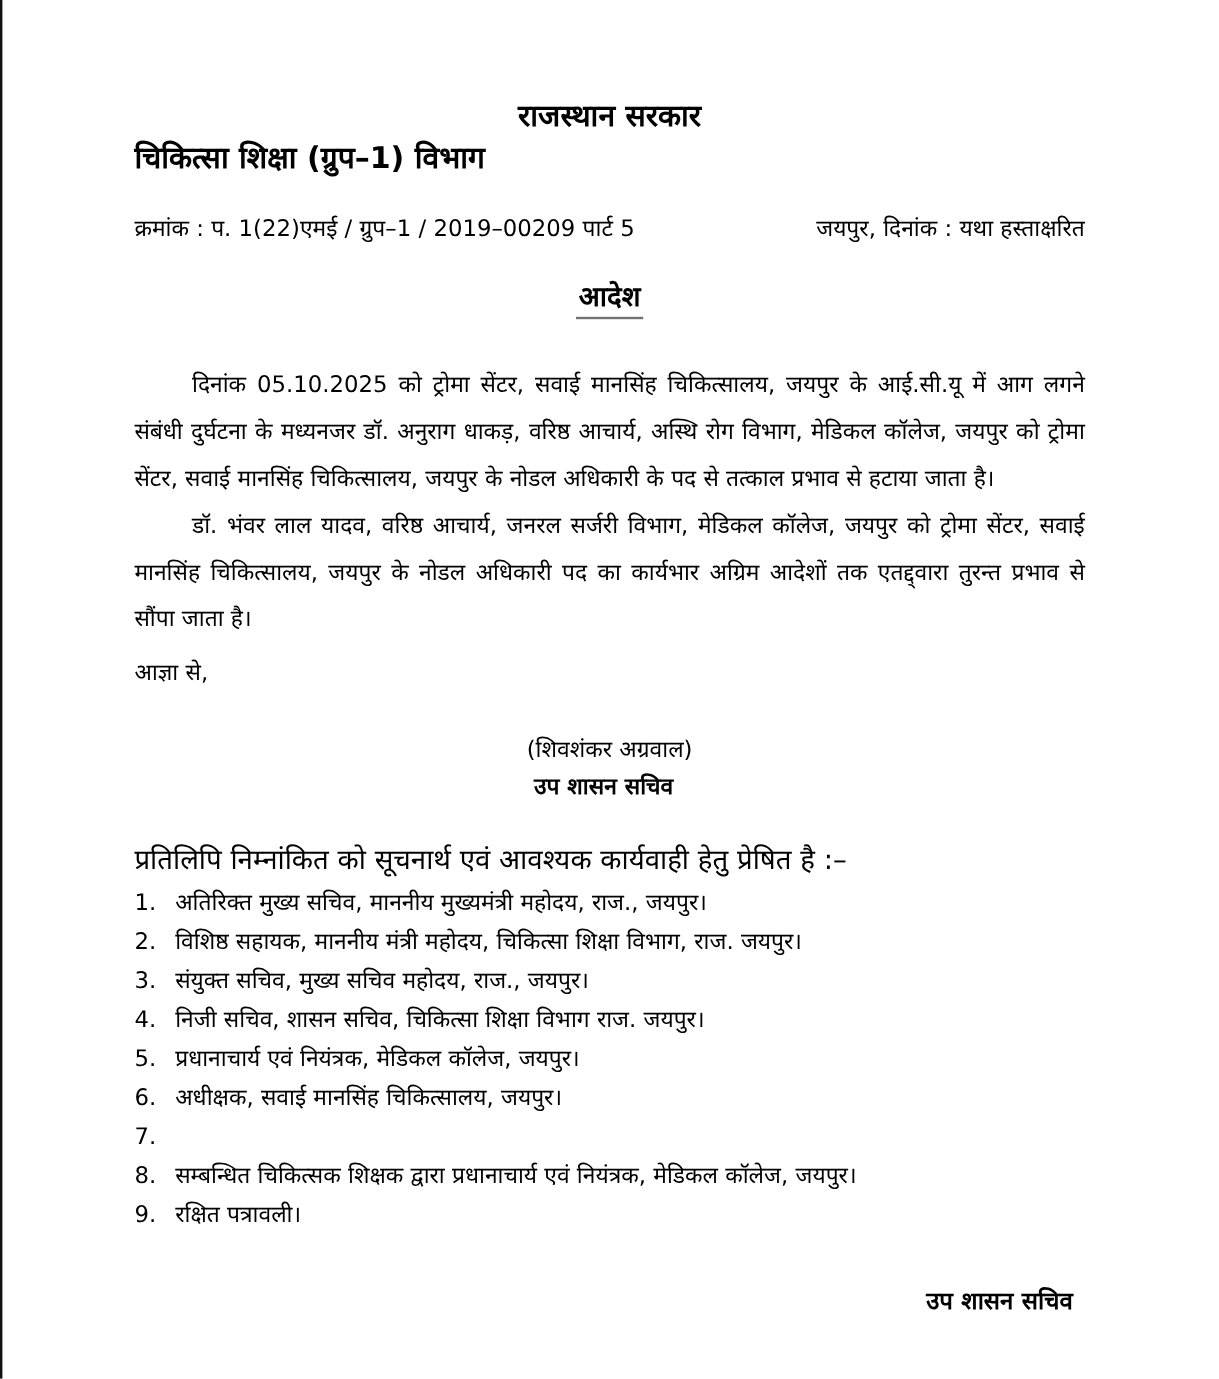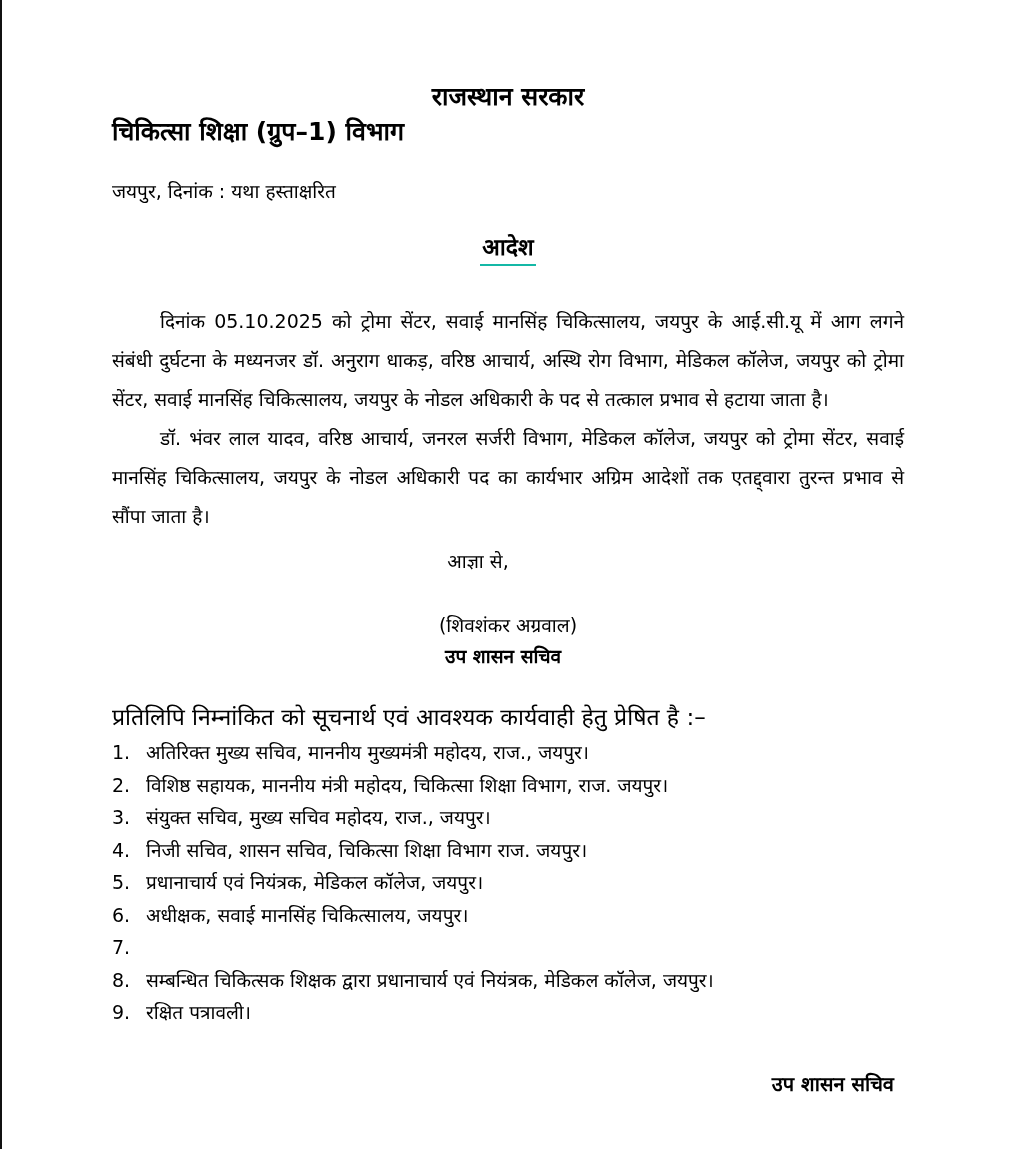--- a/index.html
+++ b/index.html
@@ -46,34 +46,34 @@
     line-height: 26px;
   }
   .order-heading-wrap {
     margin-top: 26px;
     text-align: center;
   }
   .order-heading {
     display: inline-block;
     font-weight: bold;
     font-size: 23px;
-    border-bottom: 2px solid #14b8a6;
+    border-bottom: 2px solid #737373;
     padding: 0 2px 2px 2px;
   }
   .para {
     margin: 0;
     font-size: 19px;
     line-height: 39px;
     text-align: justify;
     text-indent: 48px;
   }
   .para-first { margin-top: 36px; }
   .by-order {
     margin-top: 10px;
-    text-align: center;
+    text-align: left;
     padding-right: 60px;
     font-size: 19px;
     line-height: 30px;
   }
   .sig-block {
     margin-top: 34px;
     text-align: center;
     font-size: 19px;
     line-height: 31px;
   }
@@ -108,20 +108,21 @@
 <body>
 
 <div class="scan-edge"></div>
 
 <div class="content">
 
   <div class="doc-title">राजस्थान सरकार</div>
   <div class="doc-subtitle">चिकित्सा शिक्षा (ग्रुप–1) विभाग</div>
 
   <div class="ref-line">
+    <span>क्रमांक : प. 1(22)एमई / ग्रुप–1 / 2019–00209 पार्ट 5</span>
     <span>जयपुर, दिनांक : यथा हस्ताक्षरित</span>
   </div>
 
   <div class="order-heading-wrap">
     <span class="order-heading">आदेश</span>
   </div>
 
   <p class="para para-first">दिनांक 05.10.2025 को ट्रोमा सेंटर, सवाई मानसिंह चिकित्सालय, जयपुर के आई.सी.यू में आग लगने संबंधी दुर्घटना के मध्यनजर डॉ. अनुराग धाकड़, वरिष्ठ आचार्य, अस्थि रोग विभाग, मेडिकल कॉलेज, जयपुर को ट्रोमा सेंटर, सवाई मानसिंह चिकित्सालय, जयपुर के नोडल अधिकारी के पद से तत्काल प्रभाव से हटाया जाता है।</p>
   <p class="para">डॉ. भंवर लाल यादव, वरिष्ठ आचार्य, जनरल सर्जरी विभाग, मेडिकल कॉलेज, जयपुर को ट्रोमा सेंटर, सवाई मानसिंह चिकित्सालय, जयपुर के नोडल अधिकारी पद का कार्यभार अग्रिम आदेशों तक एतद्द्वारा तुरन्त प्रभाव से सौंपा जाता है।</p>
 

